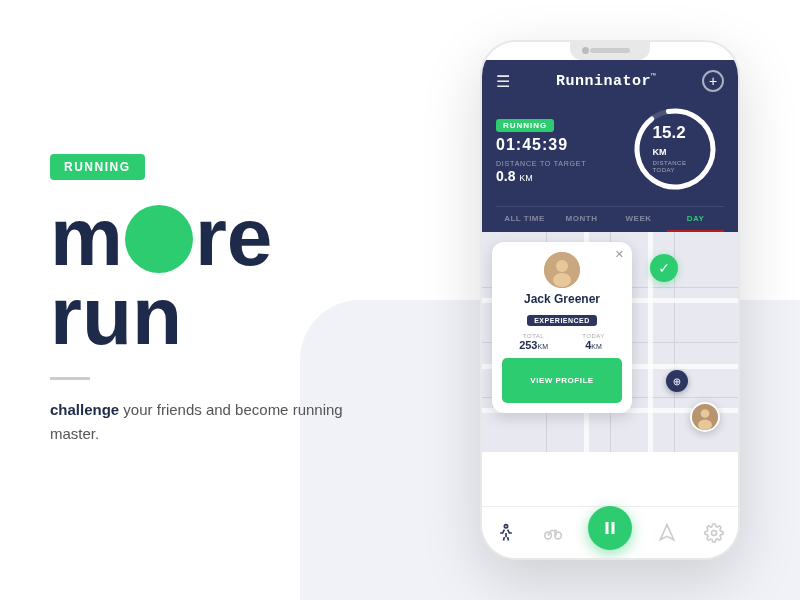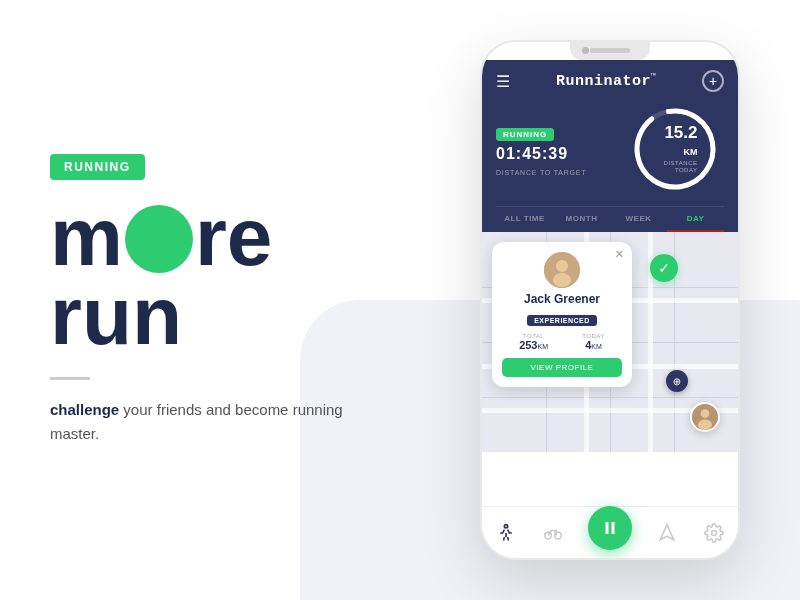--- a/index.html
+++ b/index.html
@@ -257,21 +257,21 @@
 
     .circle-stat svg {
       transform: rotate(-100deg);
     }
 
     .circle-center-text {
       position: absolute;
       top: 50%;
       left: 50%;
       transform: translate(-50%, -50%);
-      text-align: right;
+      text-align: left;
       color: #fff;
     }
 
     .circle-km {
       font-size: 17px;
       font-weight: 800;
       display: block;
       line-height: 1;
     }
 
@@ -447,23 +447,23 @@
       font-size: 7px;
       font-weight: 400;
     }
 
     .view-profile-btn {
       display: block;
       width: 100%;
       background: #2ecc71;
       color: #fff;
       font-size: 8px;
-      font-weight: 400;
+      font-weight: 700;
       text-align: center;
-      padding: 5px 0;
+      padding: 18px 0;
       border-radius: 5px;
       letter-spacing: 0.5px;
       text-transform: uppercase;
     }
 
     
     .map-check-marker {
       position: absolute;
       top: 22px;
       right: 60px;
@@ -587,20 +587,23 @@
             <span>Runninator</span><sup>™</sup>
           </div>
           <div class="add-btn">+</div>
         </div>
 
         <div class="app-stats">
           <div class="stats-left">
             <div class="running-status-badge">RUNNING</div>
             <div class="timer-value">01:45:39</div>
             <div class="distance-label">DISTANCE TO TARGET</div>
+            <div class="distance-target">
+              <span>0.8</span> <span class="distance-unit">KM</span>
+            </div>
           </div>
 
           <div class="circle-stat">
             <svg width="90" height="90" viewBox="0 0 90 90">
               <circle cx="45" cy="45" r="38" fill="none" stroke="rgba(255,255,255,0.15)" stroke-width="5"></circle>
               <circle cx="45" cy="45" r="38" fill="none" stroke="white" stroke-width="5" stroke-dasharray="220 239" stroke-linecap="round"></circle>
             </svg>
             <div class="circle-center-text">
               <span class="circle-km">15.2<br><span style="font-size:9px;font-weight:600;">KM</span></span>
               <span class="circle-label">DISTANCE TODAY</span>

